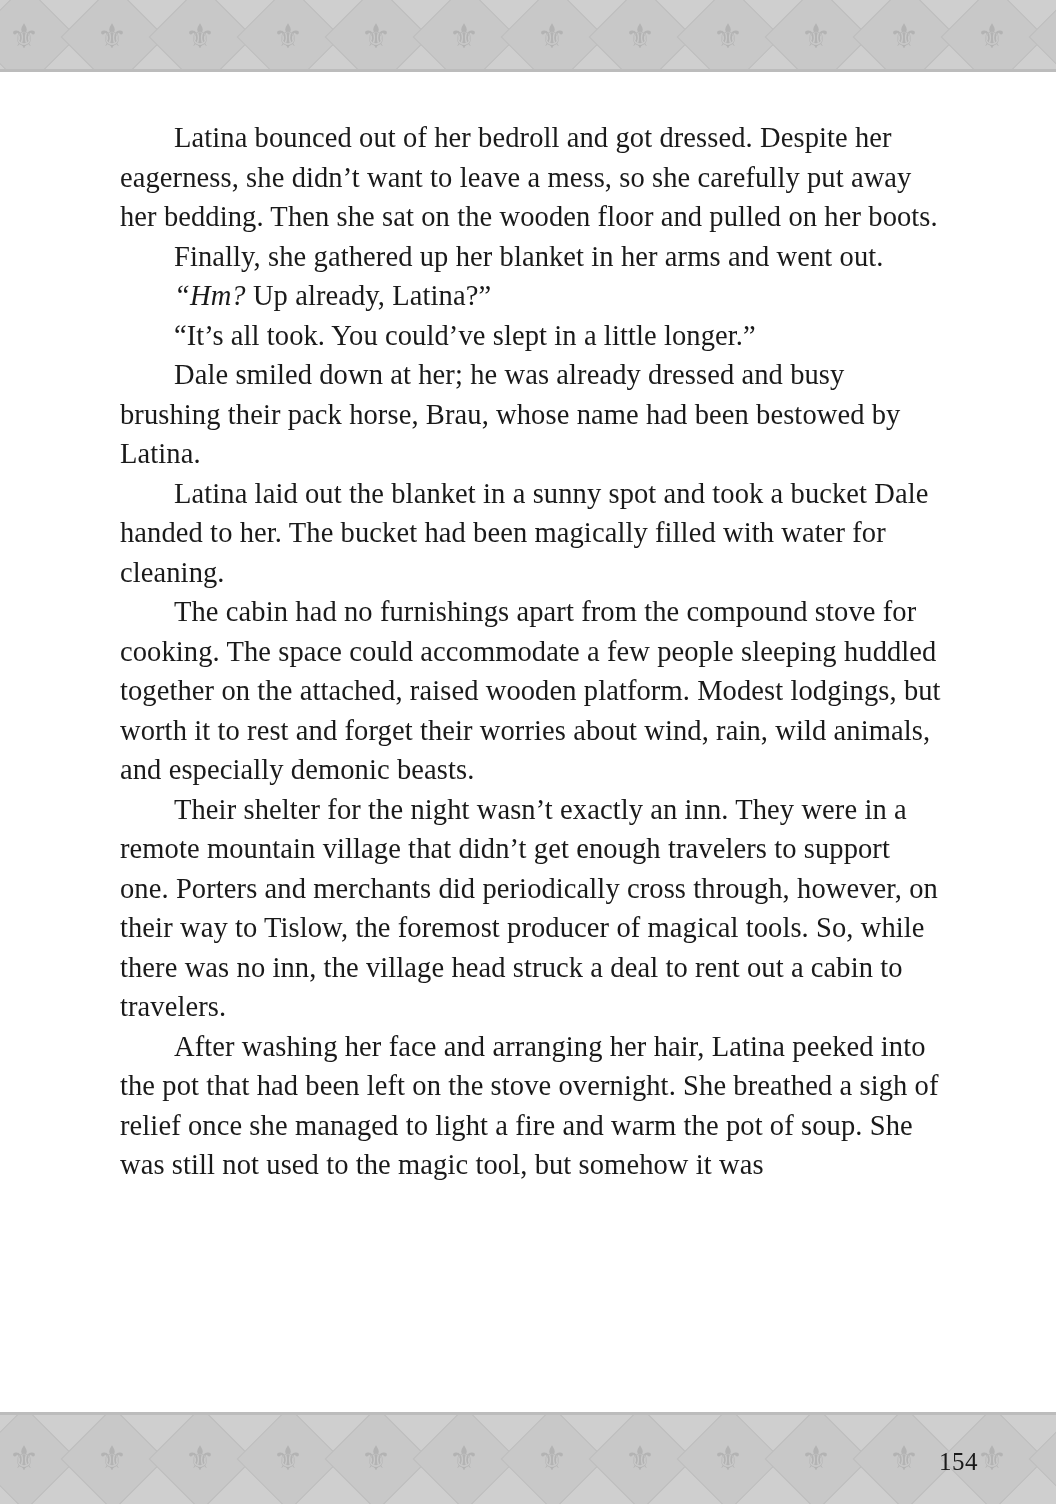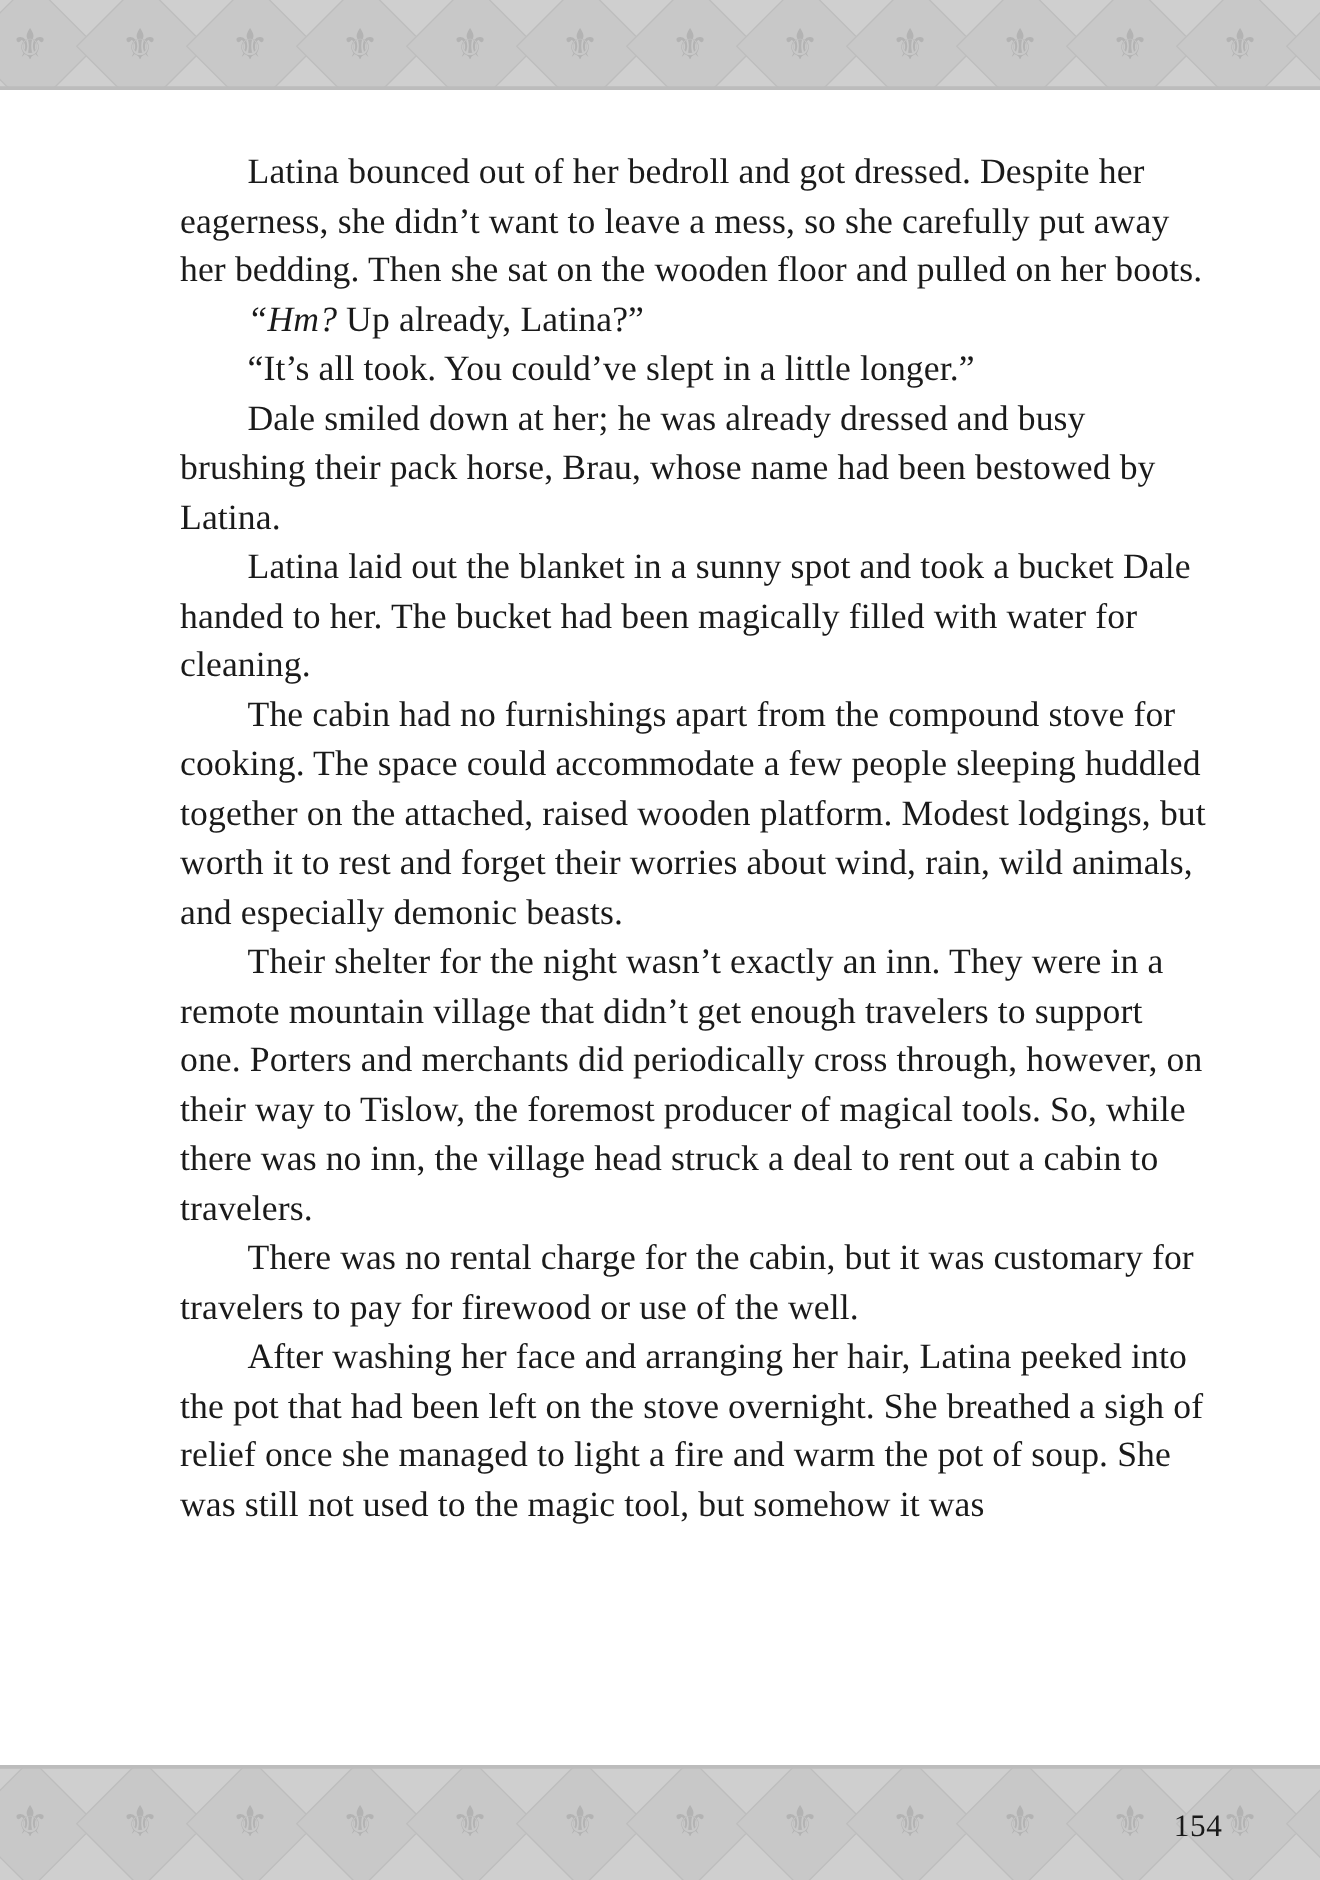--- a/index.html
+++ b/index.html
@@ -87,21 +87,21 @@
     width: 100%;
     height: 3px;
     background: #bcbcbc;
   }
   .ornament-band.top .band-edge { bottom: 0; }
   .ornament-band.bottom .band-edge { top: 0; }
 
   
   .text-column {
     position: absolute;
-    left: 144px;
+    left: 120px;
     top: 118px;
     width: 824px;
   }
   .para {
     margin: 0;
     font-size: 28.5px;
     line-height: 39.5px;
     color: #1a1a1a;
     text-align: left;
     font-family: "Liberation Serif", serif;
@@ -171,27 +171,27 @@
         </div>
         <div class="diamond-cell">
           <span class="fleur">⚜</span>
         </div>
       </div>
     <div class="band-edge"></div>
   </div>
 
   <div class="text-column">
       <p class="para indent">Latina bounced out of her bedroll and got dressed. Despite her eagerness, she didn’t want to leave a mess, so she carefully put away her bedding. Then she sat on the wooden floor and pulled on her boots.</p>
+      <p class="para indent">Finally, she gathered up her blanket in her arms and went out.</p>
       <p class="para indent"><em>“Hm?</em><span> Up already, Latina?”</span></p>
       <p class="para indent">“It’s all took. You could’ve slept in a little longer.”</p>
       <p class="para indent">Dale smiled down at her; he was already dressed and busy brushing their pack horse, Brau, whose name had been bestowed by Latina.</p>
       <p class="para indent">Latina laid out the blanket in a sunny spot and took a bucket Dale handed to her. The bucket had been magically filled with water for cleaning.</p>
       <p class="para indent">The cabin had no furnishings apart from the compound stove for cooking. The space could accommodate a few people sleeping huddled together on the attached, raised wooden platform. Modest lodgings, but worth it to rest and forget their worries about wind, rain, wild animals, and especially demonic beasts.</p>
       <p class="para indent">Their shelter for the night wasn’t exactly an inn. They were in a remote mountain village that didn’t get enough travelers to support one. Porters and merchants did periodically cross through, however, on their way to Tislow, the foremost producer of magical tools. So, while there was no inn, the village head struck a deal to rent out a cabin to travelers.</p>
-      <p class="para indent">There was no rental charge for the cabin, but it was customary for travelers to pay for firewood or use of the well.</p>
       <p class="para indent">After washing her face and arranging her hair, Latina peeked into the pot that had been left on the stove overnight. She breathed a sigh of relief once she managed to light a fire and warm the pot of soup. She was still not used to the magic tool, but somehow it was</p>
     </div>
 
   <div class="ornament-band bottom">
     <div class="diamond-row">
         <div class="diamond-cell">
           <span class="fleur">⚜</span>
         </div>
         <div class="diamond-cell">
           <span class="fleur">⚜</span>

